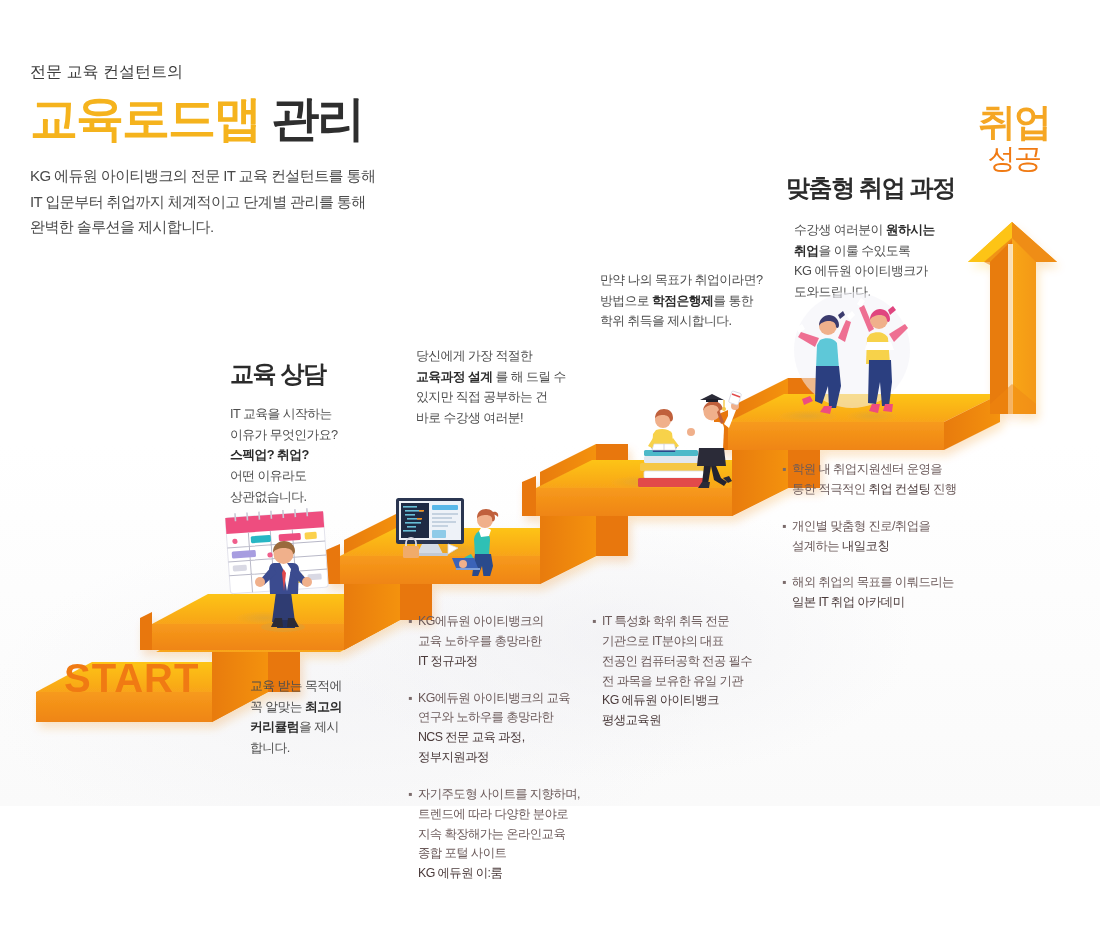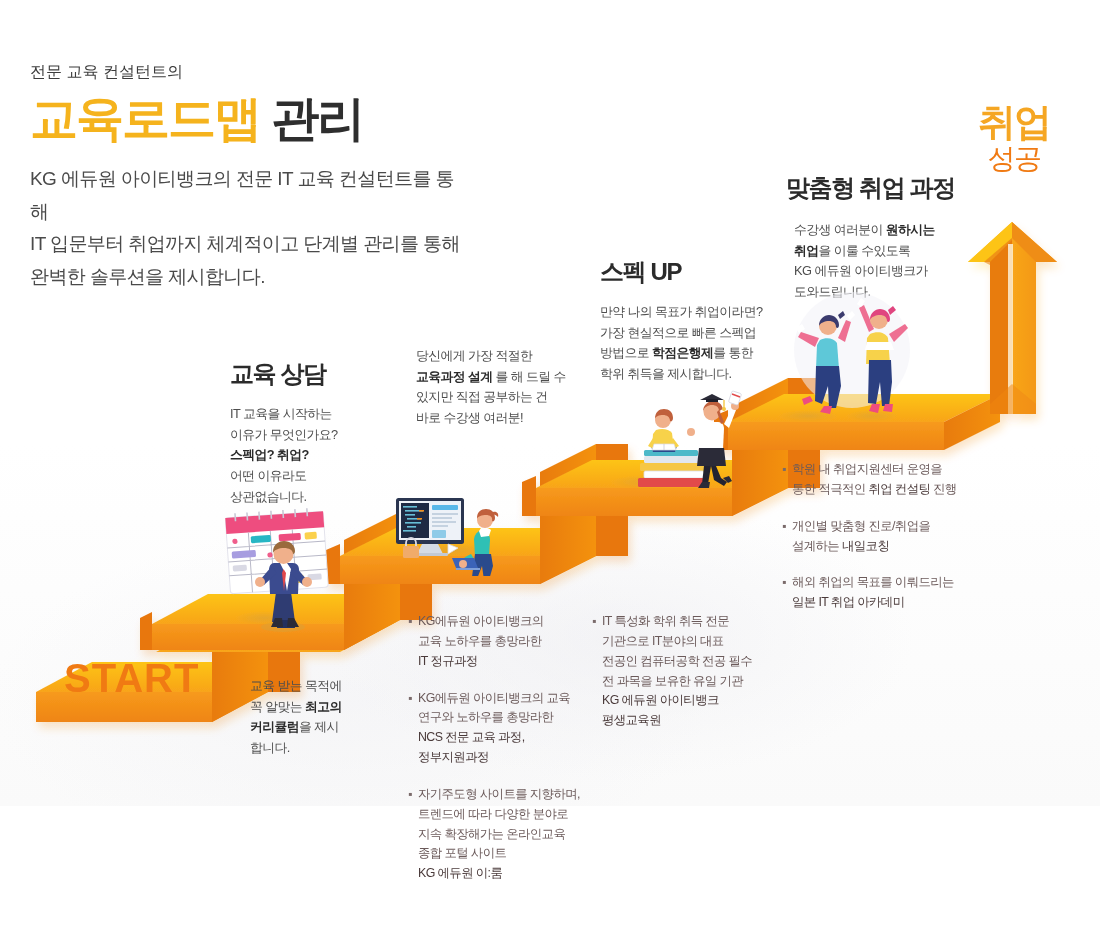--- a/index.html
+++ b/index.html
@@ -15,21 +15,21 @@
     background:
       radial-gradient(ellipse 420px 200px at 620px 640px, rgba(236,236,240,.55) 0%, rgba(255,255,255,0) 70%),
       radial-gradient(ellipse 500px 240px at 350px 700px, rgba(238,238,242,.45) 0%, rgba(255,255,255,0) 72%),
       linear-gradient(180deg,#ffffff 0%,#ffffff 55%,#fafafa 100%);
   }
 
   
   .hdr { position:absolute; left:30px; top:62px; width:430px; }
   .hdr-title { margin-top:10px; font-size:48px; font-weight:bold; letter-spacing:-2px; line-height:1.08; color:#2e2e2e; white-space:nowrap;}
   .hdr-title .hl { color:#f5b31d; }
-  .hdr-sub { margin-top:18px; font-size:19px; line-height:1.72; color:#4a4a4a; letter-spacing:-.6px; }
+  .hdr-sub { margin-top:18px; font-size:15px; line-height:1.72; color:#4a4a4a; letter-spacing:-.6px; }
 
   
   .stairs { position:absolute; left:0; top:0; width:1100px; height:925px; pointer-events:none; }
 
   
   .step-head { position:absolute; }
   .step-title { font-size:24px; font-weight:bold; letter-spacing:-1.4px; color:#2b2b2b; white-space:nowrap; }
   .step-desc { margin-top:14px; font-size:12.8px; line-height:1.62; color:#4d4d4d; letter-spacing:-.55px; }
   .step-desc b { color:#2b2b2b; font-weight:bold; }
 
@@ -207,24 +207,22 @@
   <div class="step-head" style="left:416px; top:332px; width:210px;">
     <div class="step-desc">
       <div>당신에게 가장 적절한</div>
       <div><b>교육과정 설계</b><span> 를 해 드릴 수</span></div>
       <div>있지만 직접 공부하는 건</div>
       <div>바로 수강생 여러분!</div>
     </div>
   </div>
 
   <div class="step-head" style="left:600px; top:256px; width:230px;">
-    <div class="step-title">스펙 UP</div>
     <div class="step-desc">
       <div>만약 나의 목표가 취업이라면?</div>
-      <div>가장 현실적으로 빠른 스펙업</div>
       <div><span>방법으로 </span><b>학점은행제</b><span>를 통한</span></div>
       <div>학위 취득을 제시합니다.</div>
     </div>
   </div>
 
   <div class="step-head" style="left:786px; top:172px; width:220px;">
     <div class="step-title">맞춤형 취업 과정</div>
     <div class="step-desc" style="margin-top:16px; padding-left:8px;">
       <div><span>수강생 여러분이 </span><b>원하시는</b></div>
       <div><b>취업</b><span>을 이룰 수있도록</span></div>

